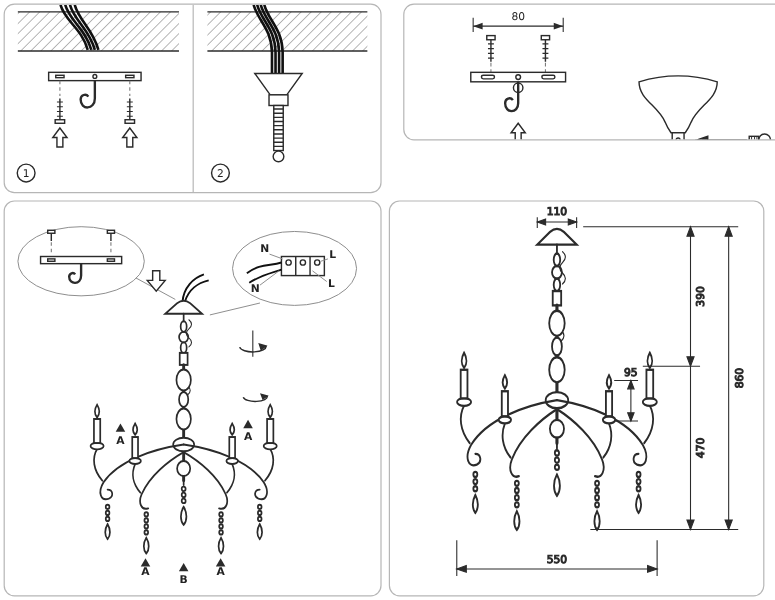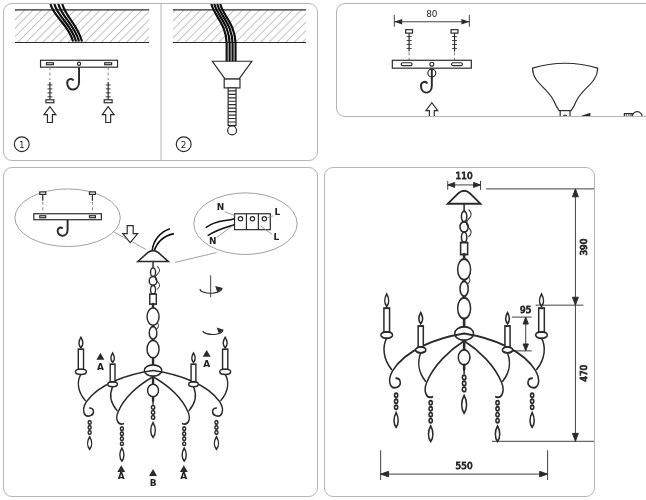--- a/index.html
+++ b/index.html
@@ -283,21 +283,21 @@
         <path d="M181,299 l-4,7 h8 z" fill="#2b2b2b"></path>
         <text x="181" y="313" class="lbl">A</text>
       </g>
       <g>
         <path d="M150,303 l-4,7 h8 z" fill="#2b2b2b"></path>
         <text x="150" y="320" class="lbl">B</text>
       </g>
     </svg>
   </div>
 
-  <div class="panel" style="left:324px;top:167px;width:271px;height:330px">
+  <div class="panel" style="left:324px;top:167px;width:313px;height:330px">
     <svg viewBox="0 0 319 330" width="317" height="328">
       <use href="#chand" transform="translate(140,24) scale(1.18,1.5)"></use>
       <g class="lnt">
         <line x1="123.5" y1="13" x2="123.5" y2="22"></line>
         <line x1="156.5" y1="13" x2="156.5" y2="22"></line>
         <line x1="123.5" y1="17" x2="156.5" y2="17"></line>
         <path d="M123.5,17 l7,-2.5 v5 z" fill="#2b2b2b"></path>
         <path d="M156.5,17 l-7,-2.5 v5 z" fill="#2b2b2b"></path>
         <text x="140" y="11" class="dim">110</text>
       </g>

